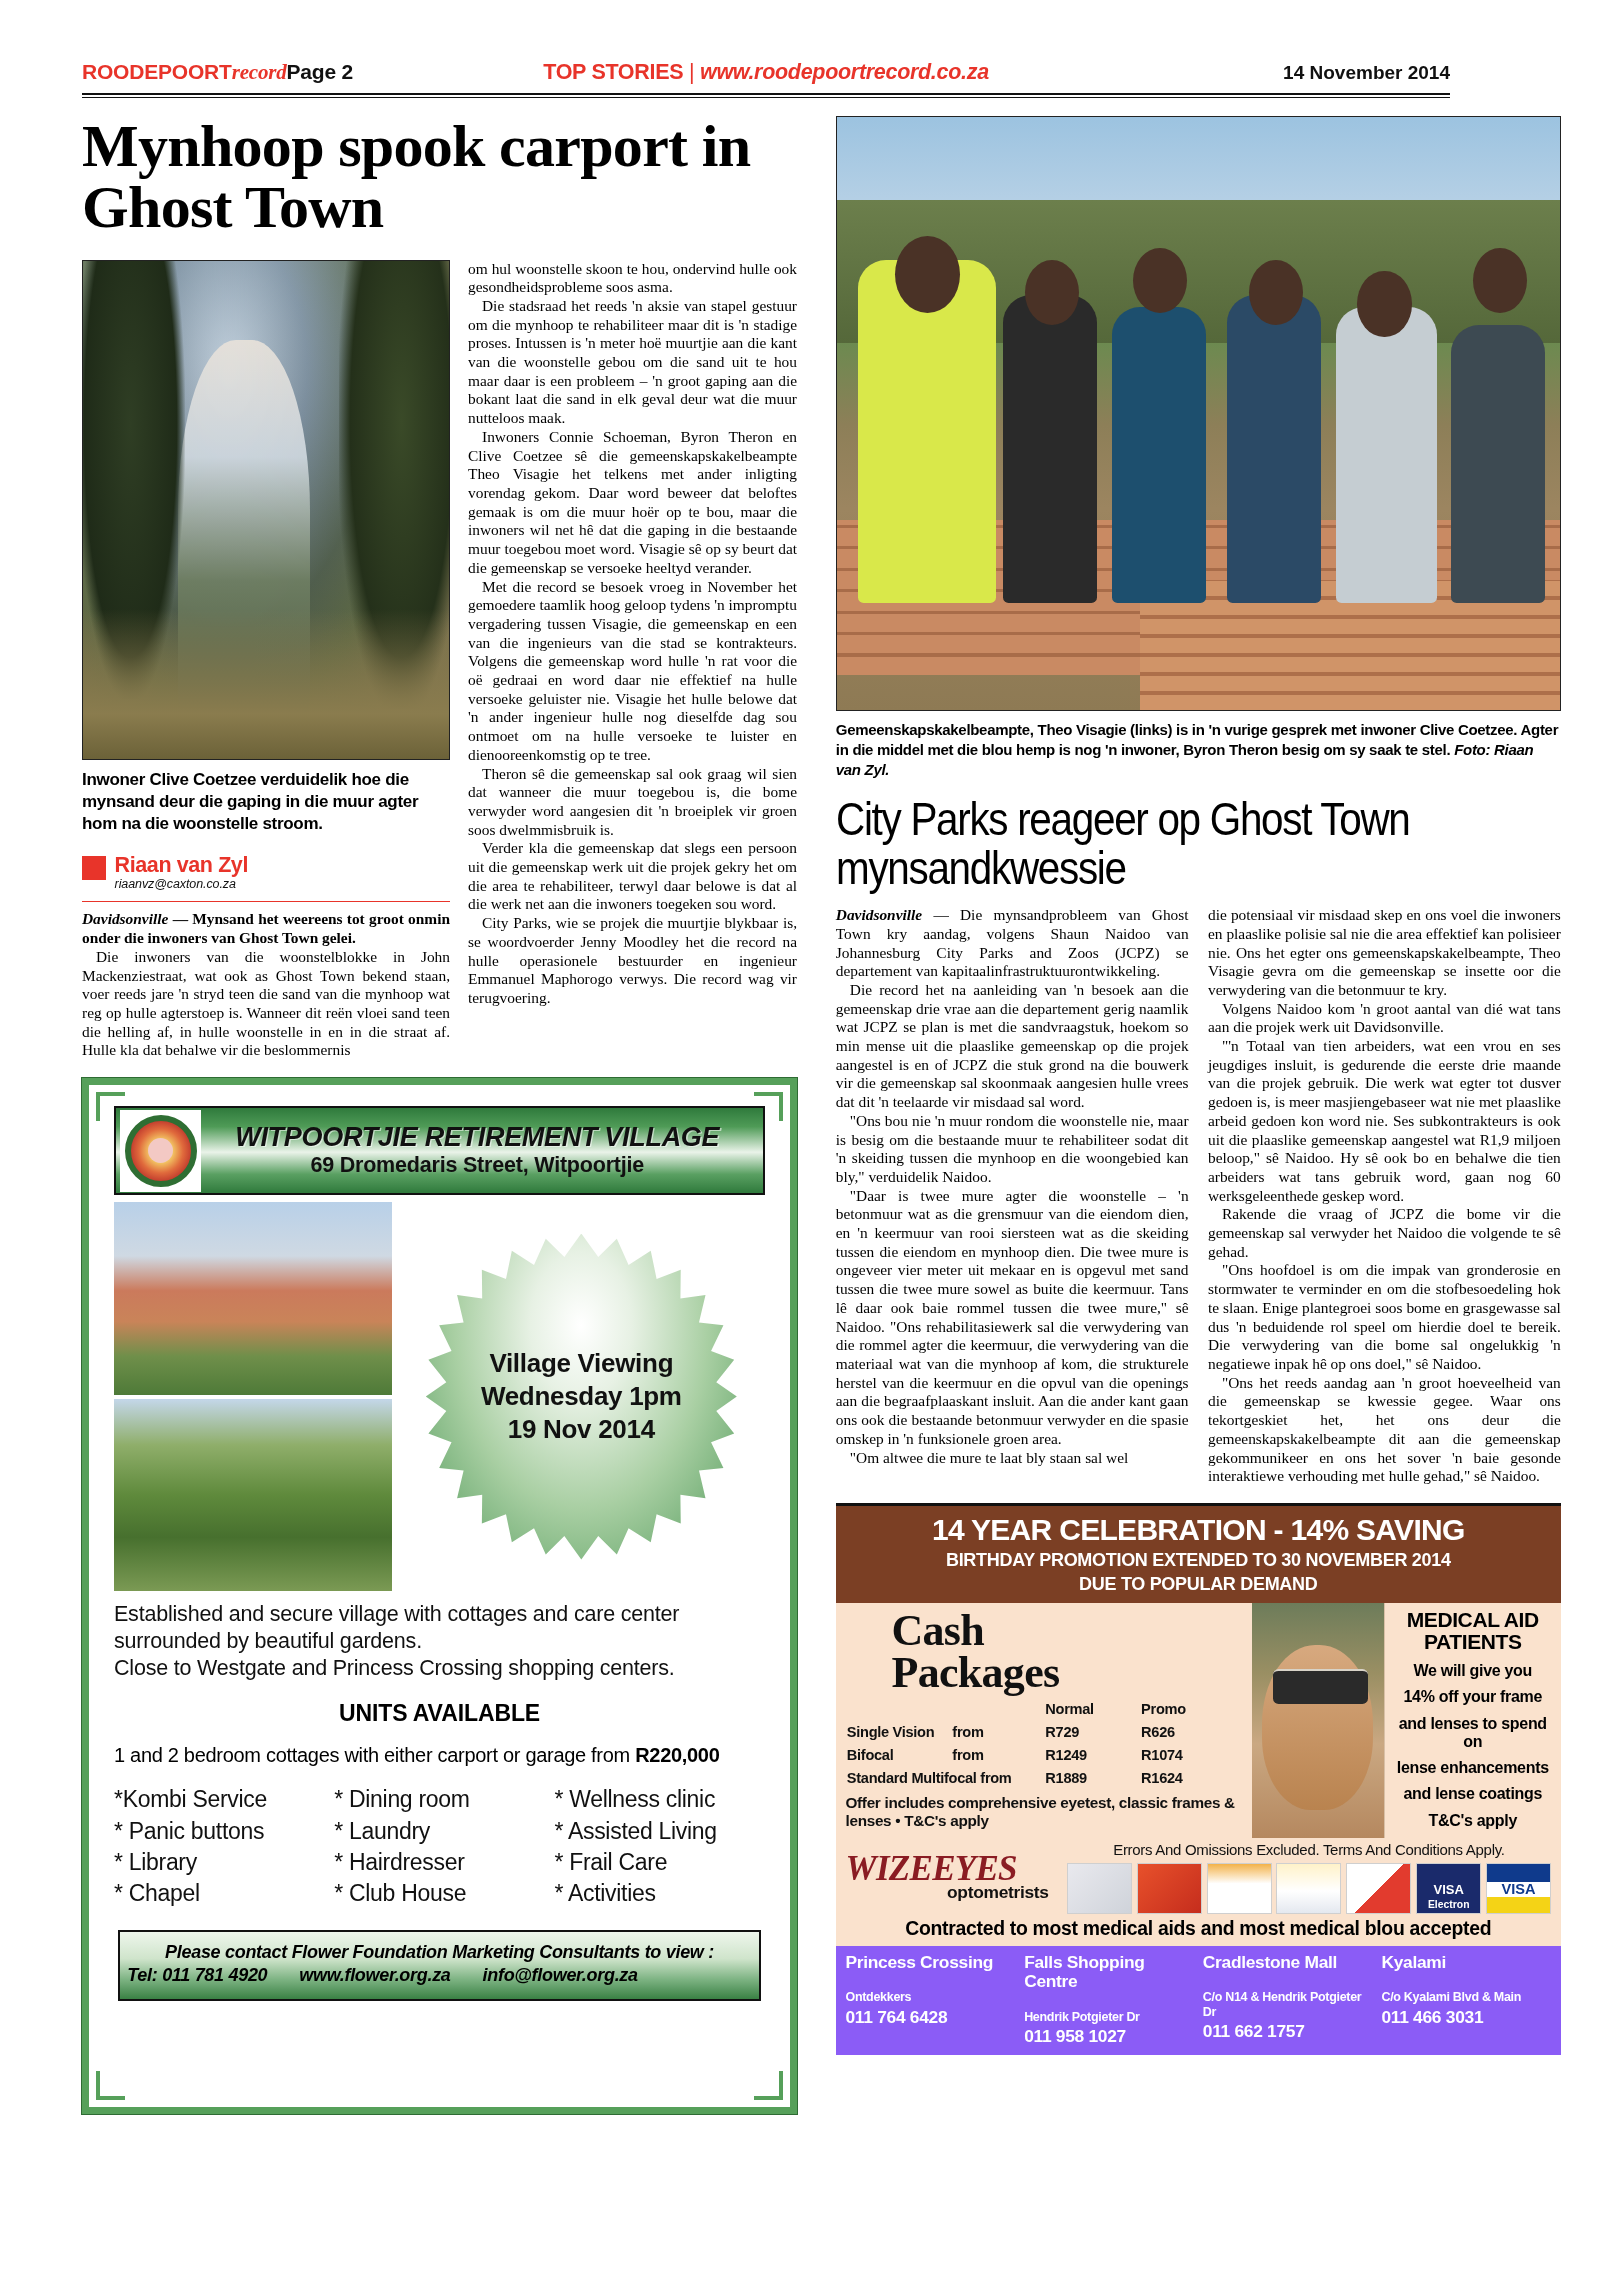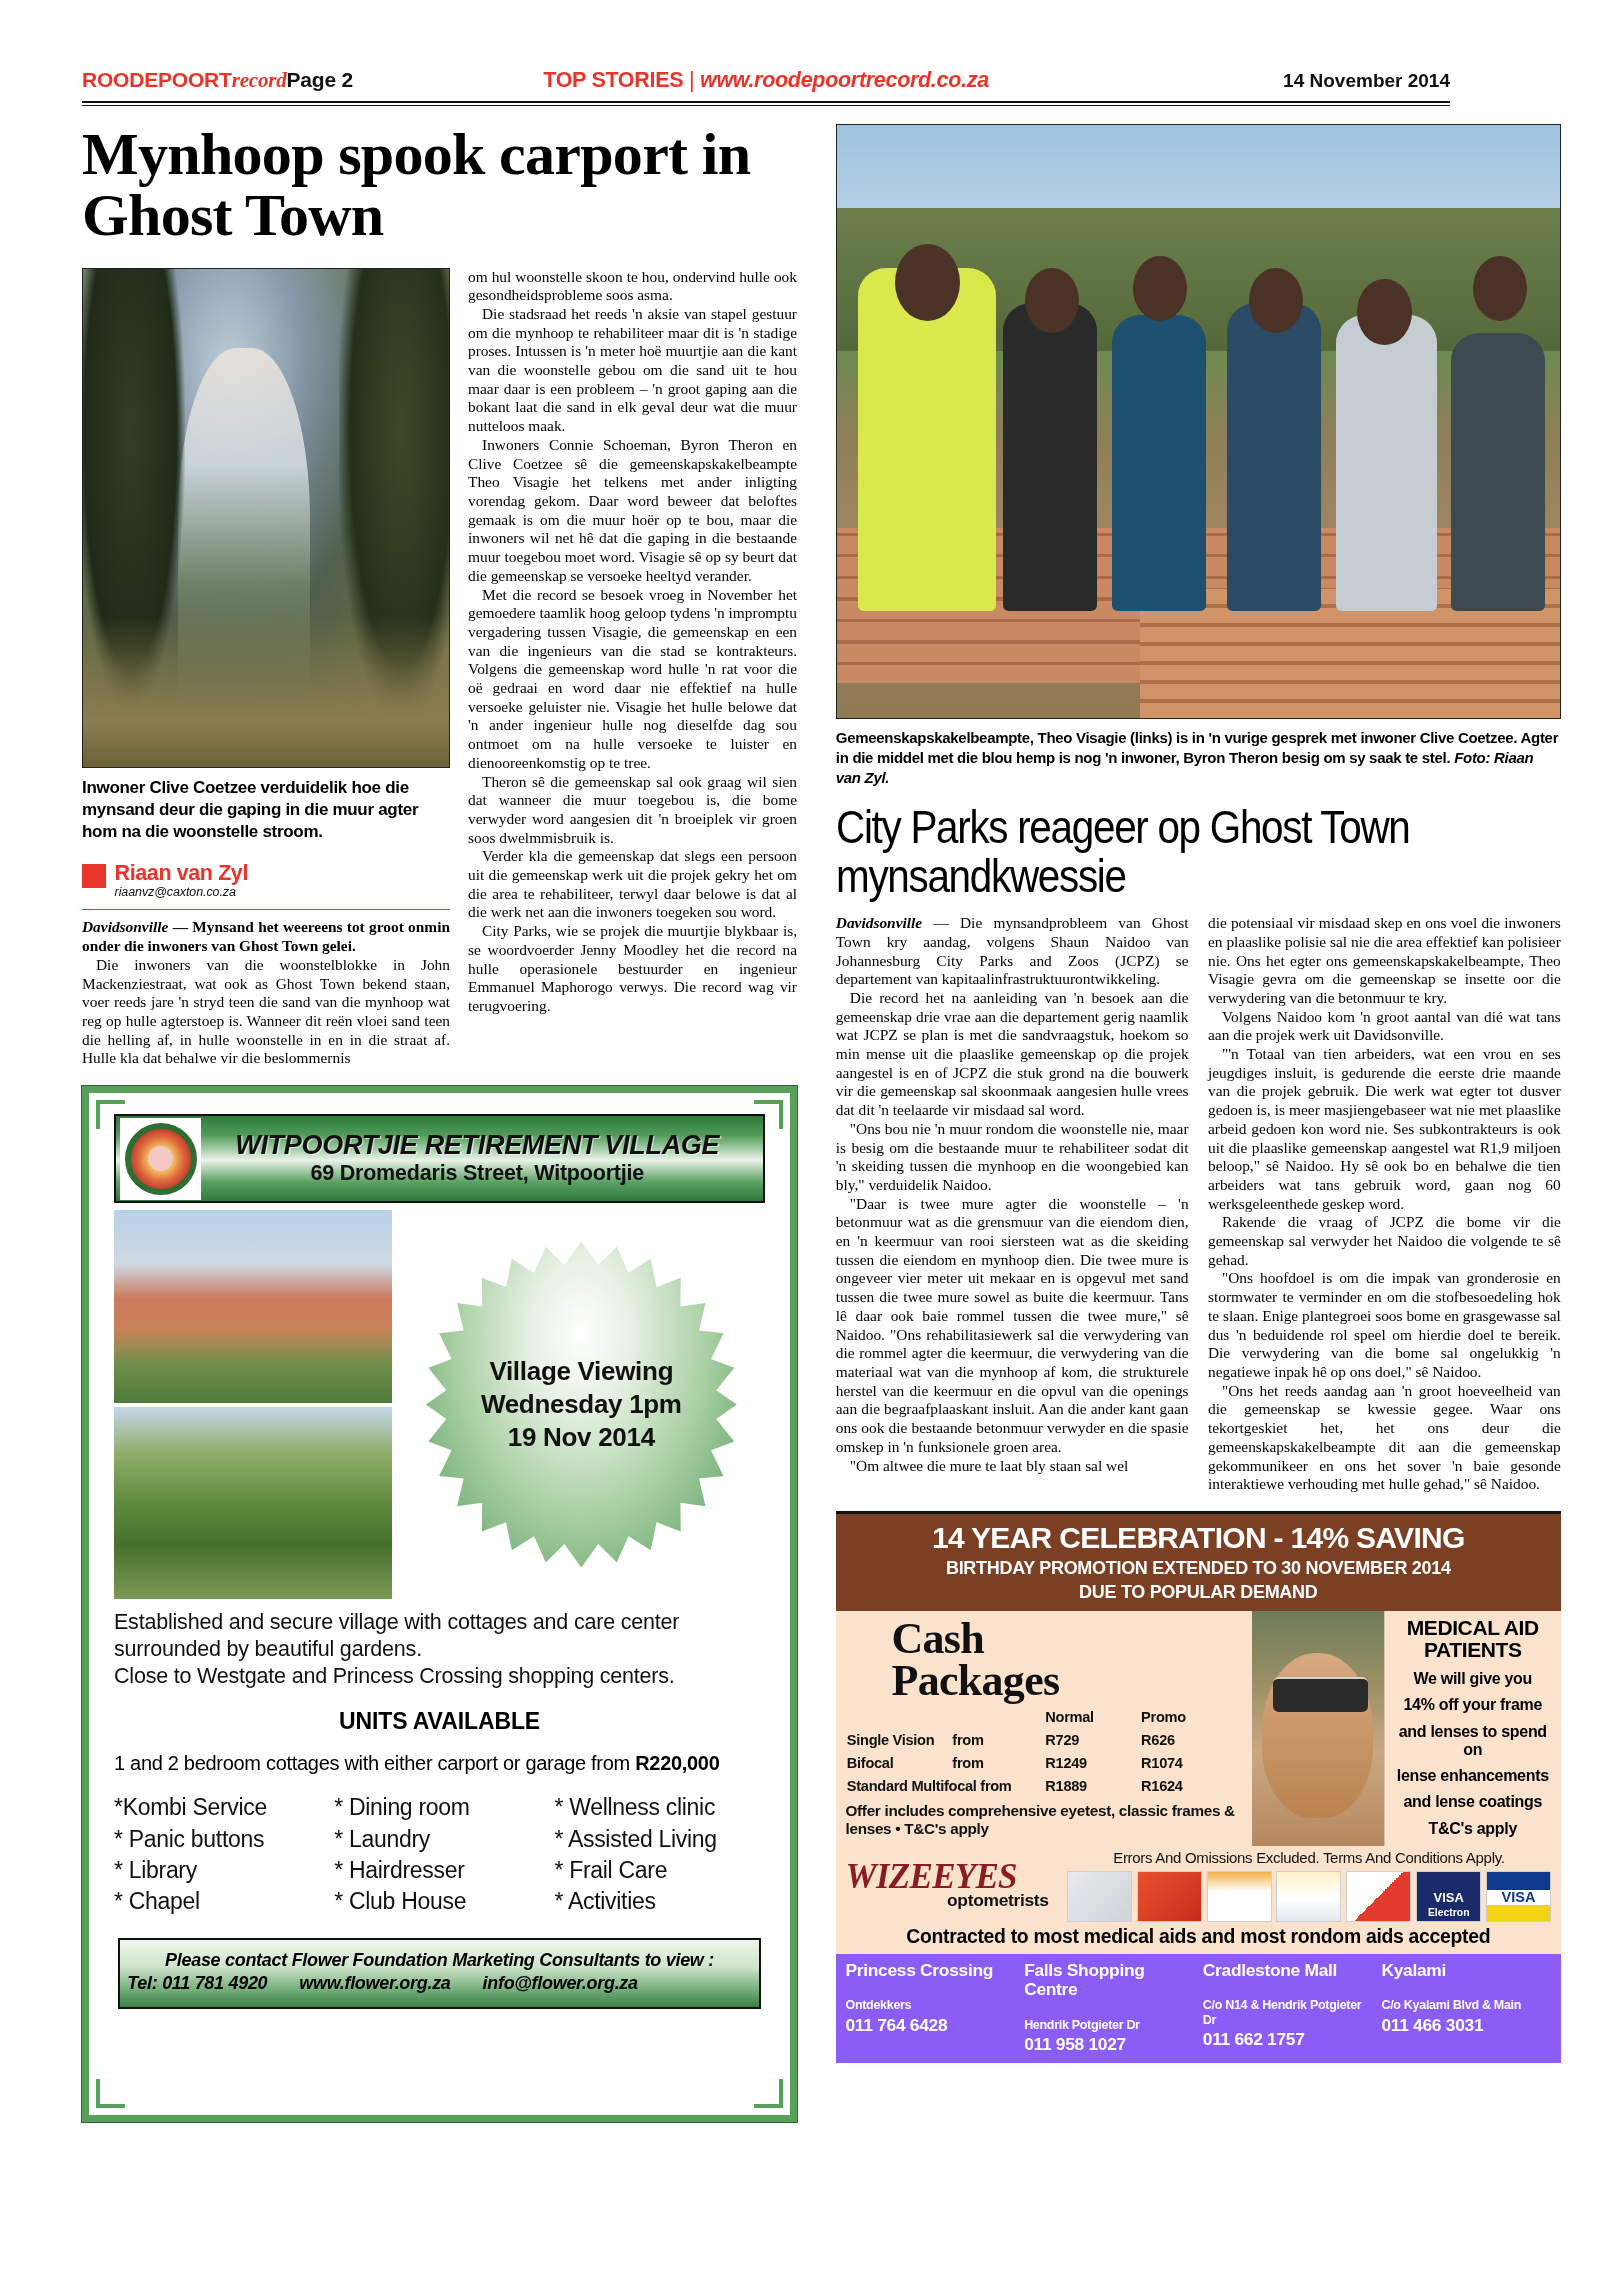--- a/index.html
+++ b/index.html
@@ -3,21 +3,21 @@
 <meta charset="utf-8">
 <style>
   * { box-sizing: border-box; margin: 0; padding: 0; }
   html, body { background: #ffffff; }
   body {
     width: 1624px; height: 2295px;
     font-family: "Liberation Serif", serif;
     position: relative;
     overflow: hidden;
   }
-  .page { position: relative; width: 1532px; height: 2295px; padding: 8px 82px; }
+  .page { position: relative; width: 1532px; height: 2295px; padding: 0 82px; }
 
   
   .masthead { display: flex; align-items: baseline; justify-content: space-between;
               padding-top: 60px; }
   .mh-left { font-family: "Liberation Sans", sans-serif; font-size: 21px; font-weight: 700;
              letter-spacing: -0.2px; white-space: nowrap; }
   .mh-left .red { color: #e8342a; }
   .mh-left .rec { color: #e8342a; font-style: italic; font-family: "Liberation Serif", serif; font-weight: 700; }
   .mh-left .pg { color: #111; }
   .mh-center { font-family: "Liberation Sans", sans-serif; font-size: 21.5px; font-weight: 700;
@@ -493,21 +493,21 @@
                   <span class="vt">VISA</span>
                   <span class="vt2">Electron</span>
                 </div>
               <div class="wz-card c7">
                   <span class="vt">VISA</span>
                 </div>
             </div>
           </div>
         </div>
 
-        <div class="wz-contract">Contracted to most medical aids and most rondom aids accepted</div>
+        <div class="wz-contract">Contracted to most medical aids and most medical blou accepted</div>
 
         <div class="wz-foot">
           <div class="wz-br">
             <div class="b1">Princess Crossing</div>
             <div class="b2">Ontdekkers</div>
             <div class="b3">011 764 6428</div>
           </div>
           <div class="wz-br">
             <div class="b1">Falls Shopping Centre</div>
             <div class="b2">Hendrik Potgieter Dr</div>

